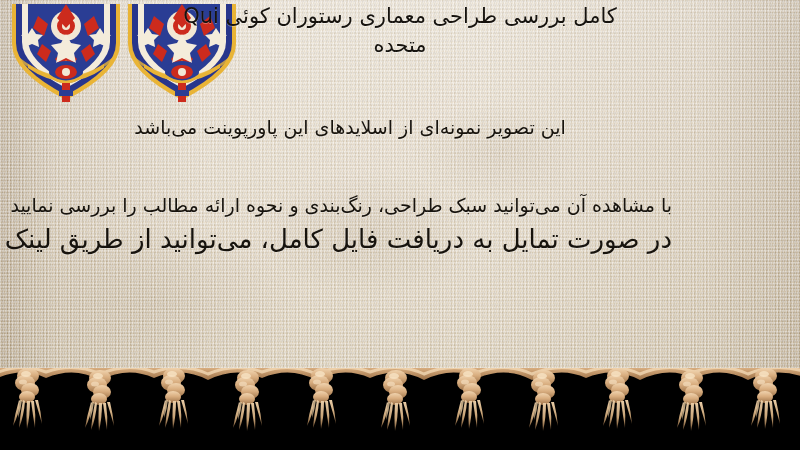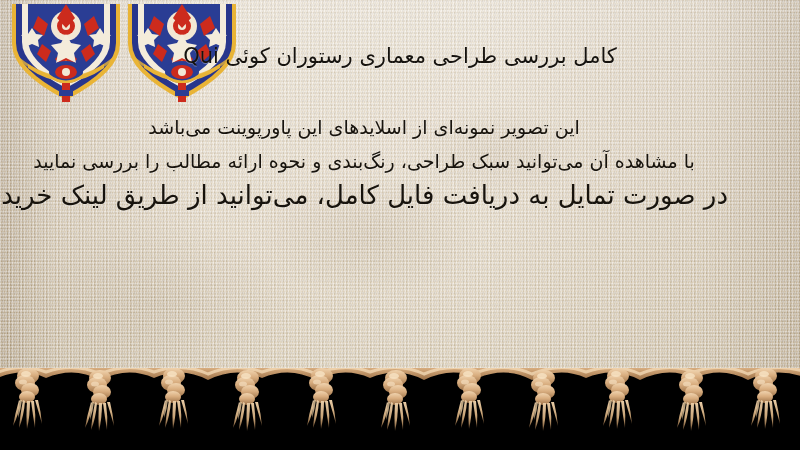--- a/index.html
+++ b/index.html
@@ -89,36 +89,36 @@
   
   .title{
     position:absolute;top:2px;left:0;width:800px;
     text-align:center;
     color:#15120e;
     font-size:21px;
     line-height:29px;
     letter-spacing:0;
     direction:rtl;
     text-shadow:0 1px 0 rgba(255,255,255,.30);
-    margin-top:40px;
   }
   .title .ln{display:block;white-space:nowrap;}
 
   .body-text{
-    position:absolute;top:110px;left:0;width:728px;
+    position:absolute;top:110px;left:0;width:644px;
     text-align:center;
     direction:rtl;
     color:#17130d;
     font-size:19px;
     line-height:34px;
     text-shadow:0 1px 0 rgba(255,255,255,.28);
+    padding-left:28px;
   }
   .body-text .bl{display:block;white-space:nowrap;}
   .body-text .bl.l1{font-size:19px;}
-  .body-text .bl.l2{font-size:19px;}
+  .body-text .bl.l2{font-size:19px;margin-top:44px;}
   .body-text .bl.l3{font-size:26px;}
 
   
   .grain{
     position:absolute;left:0;top:0;width:800px;height:380px;
     background-image:
       repeating-linear-gradient(115deg, rgba(255,255,255,.07) 0 1px, rgba(0,0,0,.03) 1px 2px);
     pointer-events:none;
   }
 </style>
@@ -191,20 +191,21 @@
         <path d="M-17 6 q17 13 34 0 l0 3 q-17 13 -34 0 z" fill="#e9b436"></path>
         <rect x="-4" y="15" width="8" height="7" fill="#cc2b1d"></rect>
         <rect x="-7" y="22" width="14" height="6" fill="#2a3d94"></rect>
         <rect x="-4" y="28" width="8" height="6" fill="#cc2b1d"></rect>
       </g>
     </svg>
   </div>
 
   <div class="title">
     <span class="ln">کامل بررسی طراحی معماری رستوران کوئی Qui</span>
+    <span class="ln">متحده</span>
   </div>
 
   <div class="body-text">
     <span class="bl l1">این تصویر نمونه‌ای از اسلایدهای این پاورپوینت می‌باشد</span>
     <span class="bl l2">با مشاهده آن می‌توانید سبک طراحی، رنگ‌بندی و نحوه ارائه مطالب را بررسی نمایید</span>
     <span class="bl l3">در صورت تمایل به دریافت فایل کامل، می‌توانید از طریق لینک خرید اقدام فرمایید</span>
   </div>
 
   <div class="fringe-band">
     <div class="fringe-shadowline"></div>

